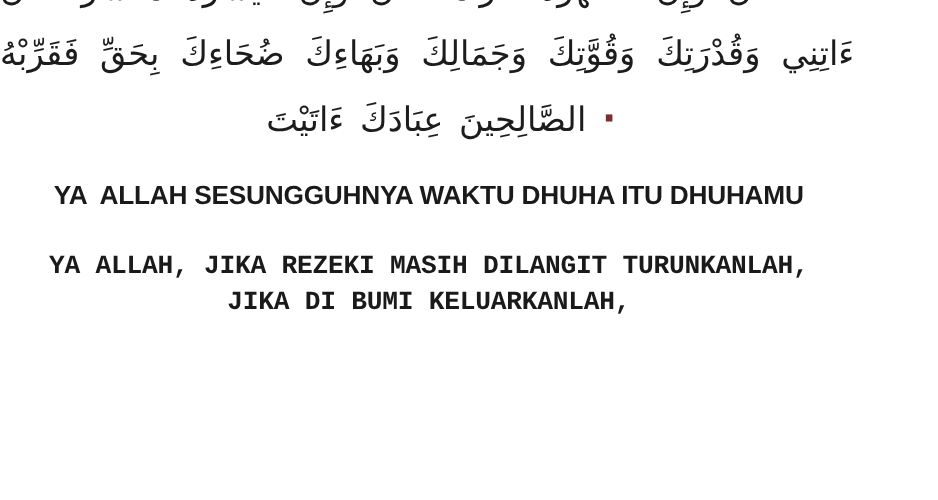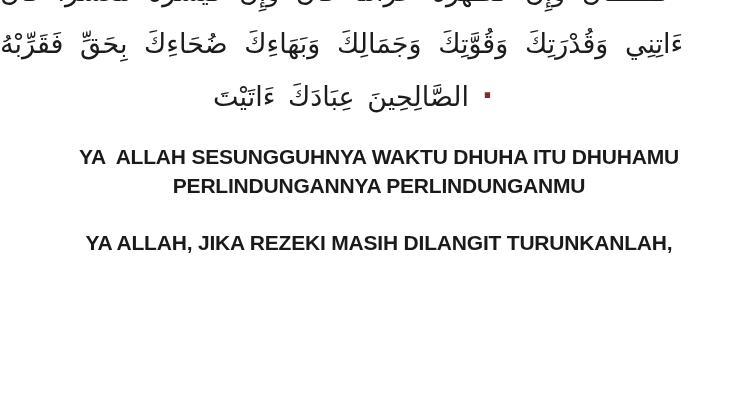--- a/index.html
+++ b/index.html
@@ -44,44 +44,43 @@
   
   .translation {
     position: absolute;
     top: 143px;
     left: 0;
     width: 100%;
     text-align: center;
     font-family: "Liberation Sans", sans-serif;
     font-weight: bold;
     color: #1a1a1a;
-    padding-left: 36px;
   }
   .t-line {
     font-size: 21px;
     line-height: 28.5px;
     letter-spacing: -0.2px;
     white-space: pre;
   }
-  .stanza-2 { margin-top: 28.5px; }
+  .stanza-2 { margin-top: 28.5px; font-family: Liberation Mono, monospace; }
 </style>
 </head>
 <body>
 
 <div class="page">
 
   <div class="arabic">
     <div class="ar-line ar-line-1"><span class="ar-word">كَانَ</span> <span class="ar-word">مُعَسِّرًا</span> <span class="ar-word">فَيَسِّرْهُ</span> <span class="ar-word">وَإِنْ</span> <span class="ar-word">كَانَ</span> <span class="ar-word">حَرَامًا</span> <span class="ar-word">فَطَهِّرْهُ</span> <span class="ar-word">وَإِنْ</span> <span class="ar-word">كَــــــانَ</span> <span class="ar-word">بَعِيدًا</span></div>
     <div class="ar-line ar-line-2"><span class="ar-word">فَقَرِّبْهُ</span> <span class="ar-word">بِحَقِّ</span> <span class="ar-word">ضُحَاءِكَ</span> <span class="ar-word">وَبَهَاءِكَ</span> <span class="ar-word">وَجَمَالِكَ</span> <span class="ar-word">وَقُوَّتِكَ</span> <span class="ar-word">وَقُدْرَتِكَ</span> <span class="ar-word">ءَاتِنِي</span> <span class="ar-word">مَا</span></div>
     <div class="ar-line ar-line-3"><span class="ar-word">ءَاتَيْتَ</span> <span class="ar-word">عِبَادَكَ</span> <span class="ar-word">الصَّالِحِينَ</span> <span class="ar-period" style="color: rgb(122, 46, 46);">·</span></div>
   </div>
 
   <div class="translation">
     <div class="stanza">
         <div class="t-line">YA  ALLAH SESUNGGUHNYA WAKTU DHUHA ITU DHUHAMU</div>
-        <div class="t-line">PERLINDUNGANNYA PERLINDUNGANMU</div>
       </div>
     <div class="stanza stanza-2">
         <div class="t-line">YA ALLAH, JIKA REZEKI MASIH DILANGIT TURUNKANLAH,</div>
+        <div class="t-line">JIKA DI BUMI KELUARKANLAH,</div>
       </div>
   </div>
 
 </div>
 
 </body></html>

